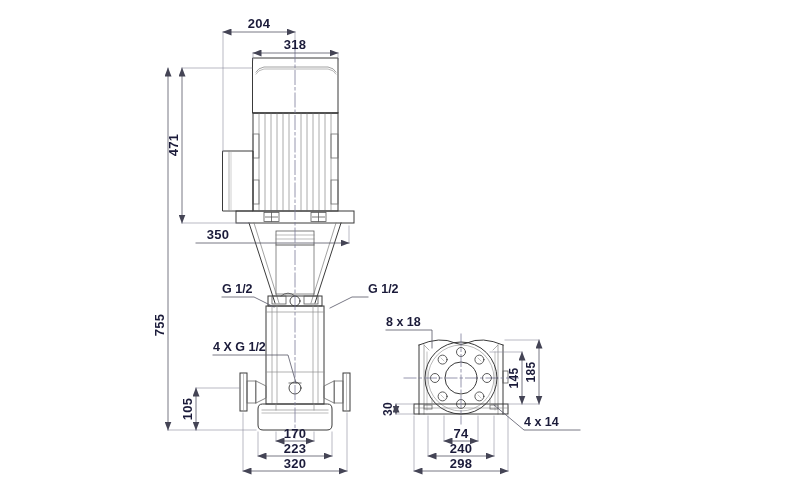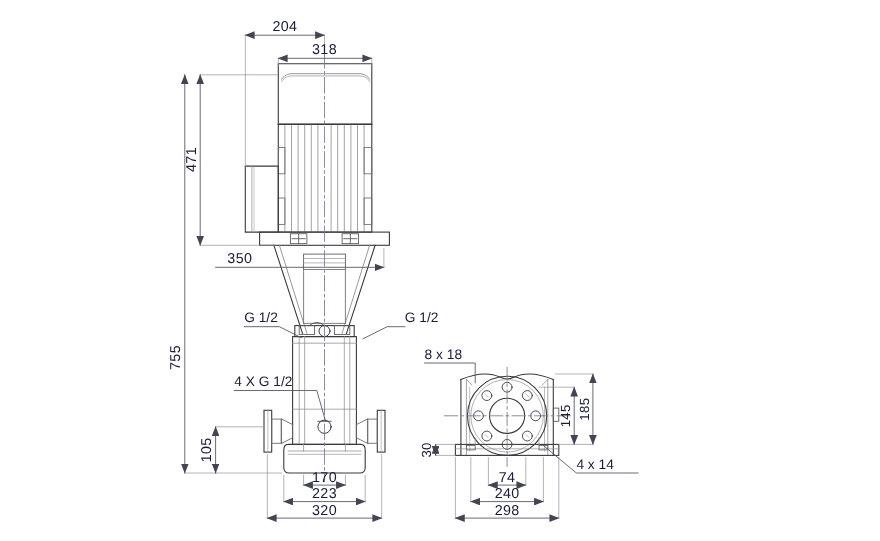--- a/index.html
+++ b/index.html
@@ -1,18 +1,18 @@
 <!DOCTYPE html>
 <html><head>
 <meta charset="utf-8">
 <style>
   html,body{margin:0;padding:0;background:#ffffff;}
   body{width:800px;height:492px;overflow:hidden;
        font-family:"Liberation Sans","DejaVu Sans",sans-serif;}
-  #stage{position:relative;width:800px;height:492px;background:#fff;}
+  #stage{position:relative;width:800px;height:492px;background:#fff;font-weight:bold;}
   svg{display:block;}
   .dimtxt{font-family:"Liberation Sans","DejaVu Sans",sans-serif;
           font-size:13px;fill:#1b1b3a;letter-spacing:.3px;}
   .dimtxt.small{font-size:12px;}
   .lbl{font-family:"Liberation Sans","DejaVu Sans",sans-serif;
        font-size:12.5px;fill:#1b1b3a;}
 </style>
 </head>
 <body>
 

